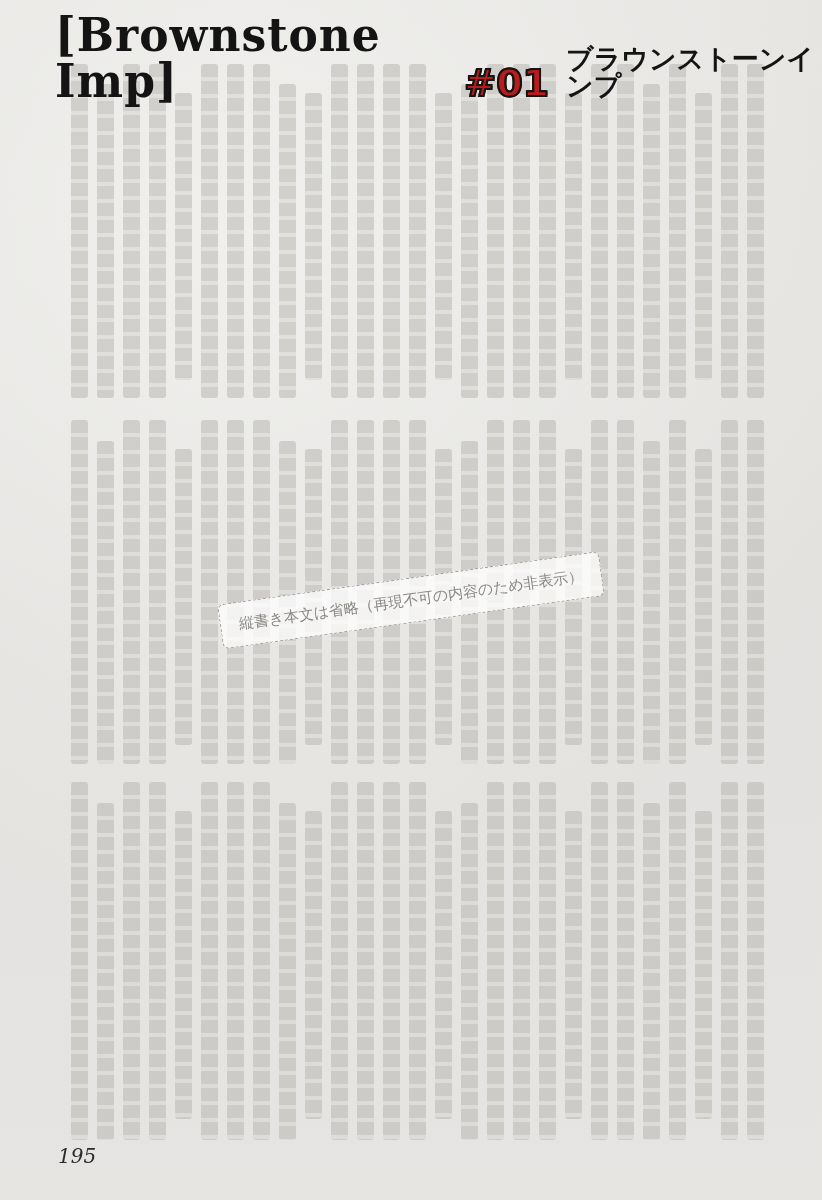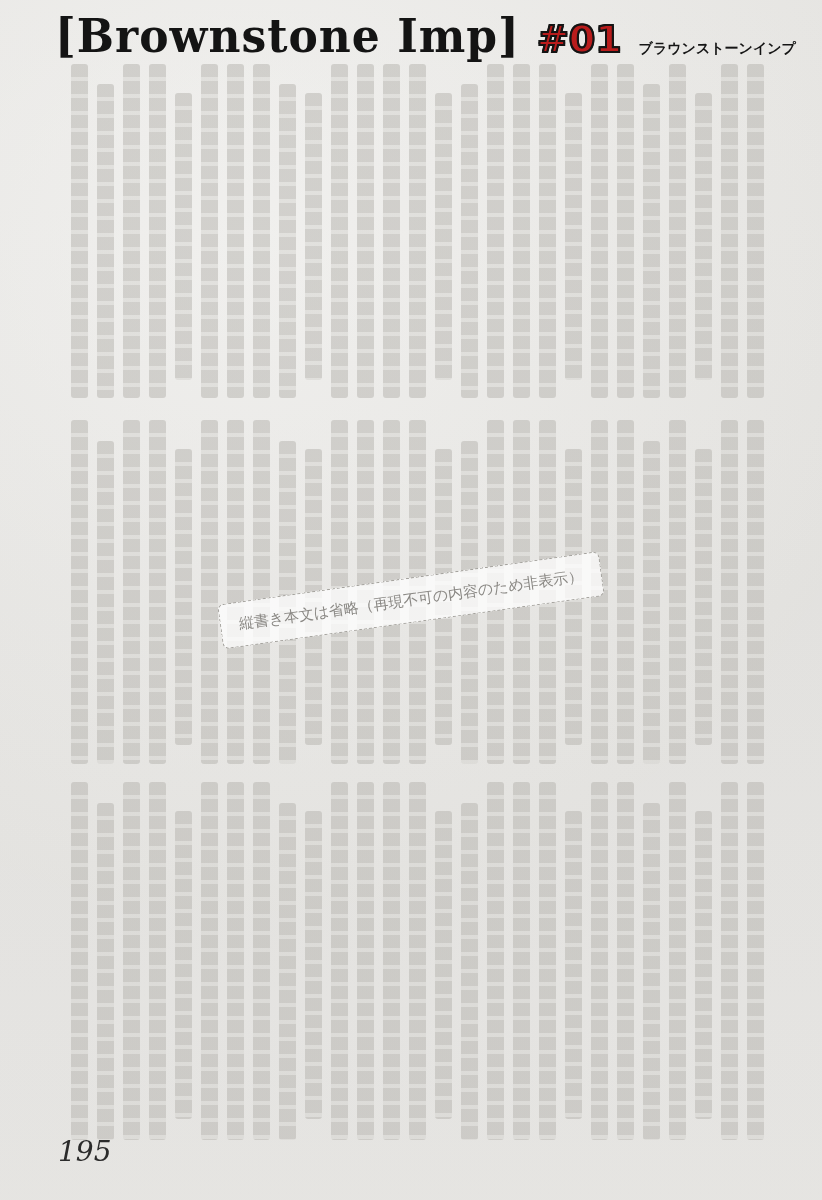--- a/index.html
+++ b/index.html
@@ -49,21 +49,21 @@
     line-height: 1;
     color: #b91c1c;
     -webkit-text-stroke: 2px #141414;
     text-shadow:
       -1px -1px 0 #141414, 1px -1px 0 #141414,
       -1px 1px 0 #141414, 1px 1px 0 #141414;
   }
   .title-katakana {
     font-family: "DejaVu Sans", sans-serif;
     font-weight: bold;
-    font-size: 14px;
+    font-size: 27px;
     color: #141414;
     line-height: 1;
     padding-bottom: 3px;
   }
 
   
   .band {
     position: absolute;
     left: 40px;
     right: 58px;
@@ -110,21 +110,21 @@
     line-height: 1.5;
   }
 
   
   .page-number {
     position: absolute;
     left: 58px;
     bottom: 32px;
     font-family: "DejaVu Serif", serif;
     font-style: italic;
-    font-size: 28px;
+    font-size: 20px;
     color: #2b2b2b;
     z-index: 3;
   }
 </style>
 </head>
 <body>
 
 <div class="paper"></div>
 
 <div class="title-row">

